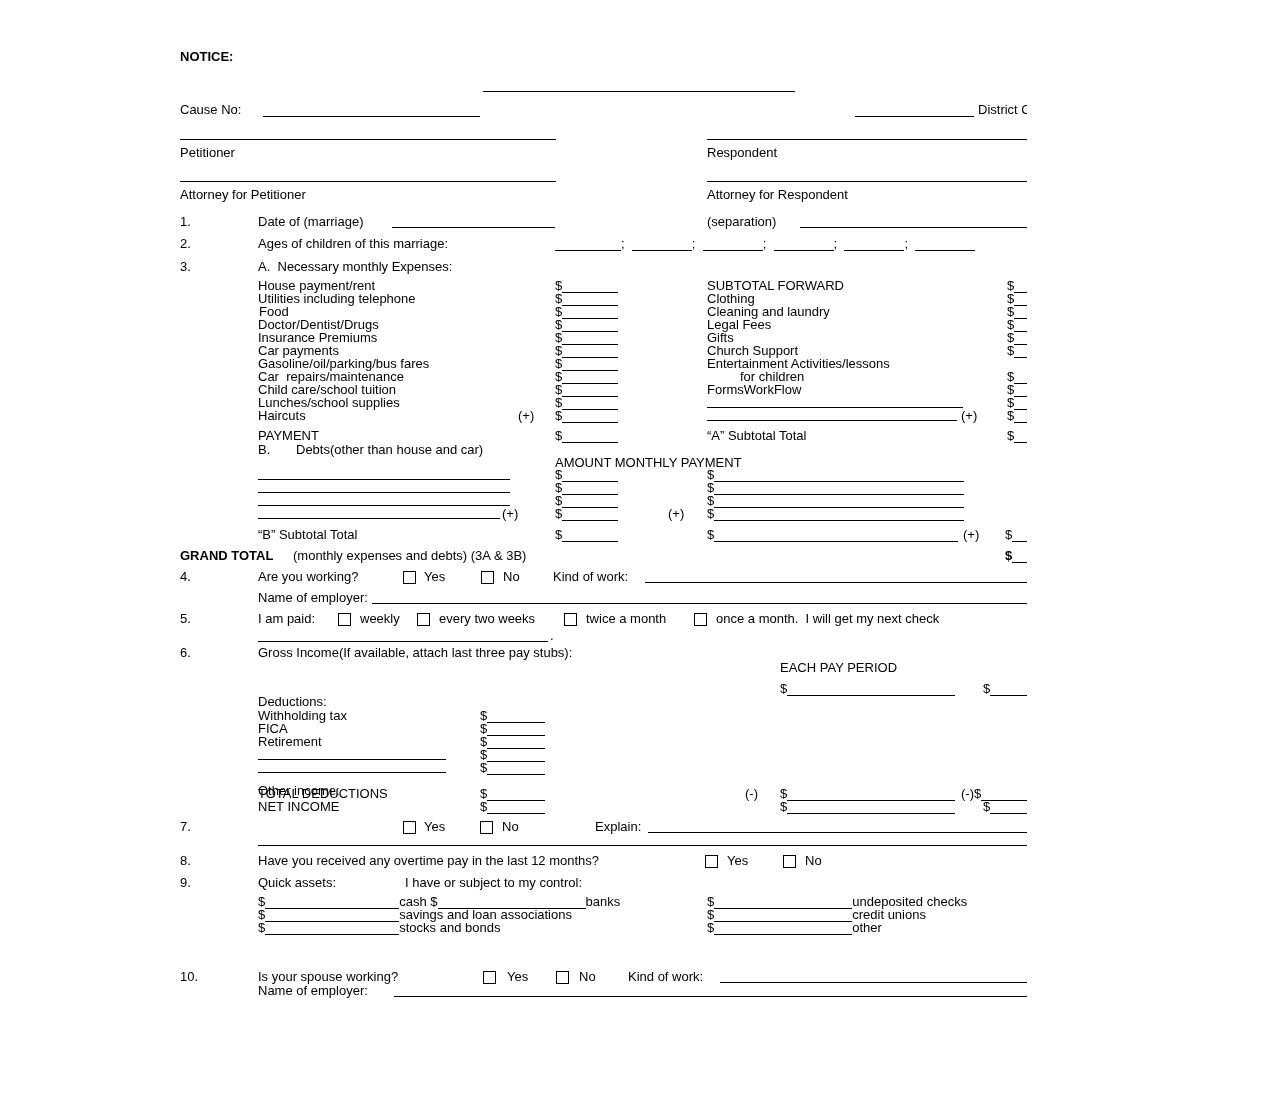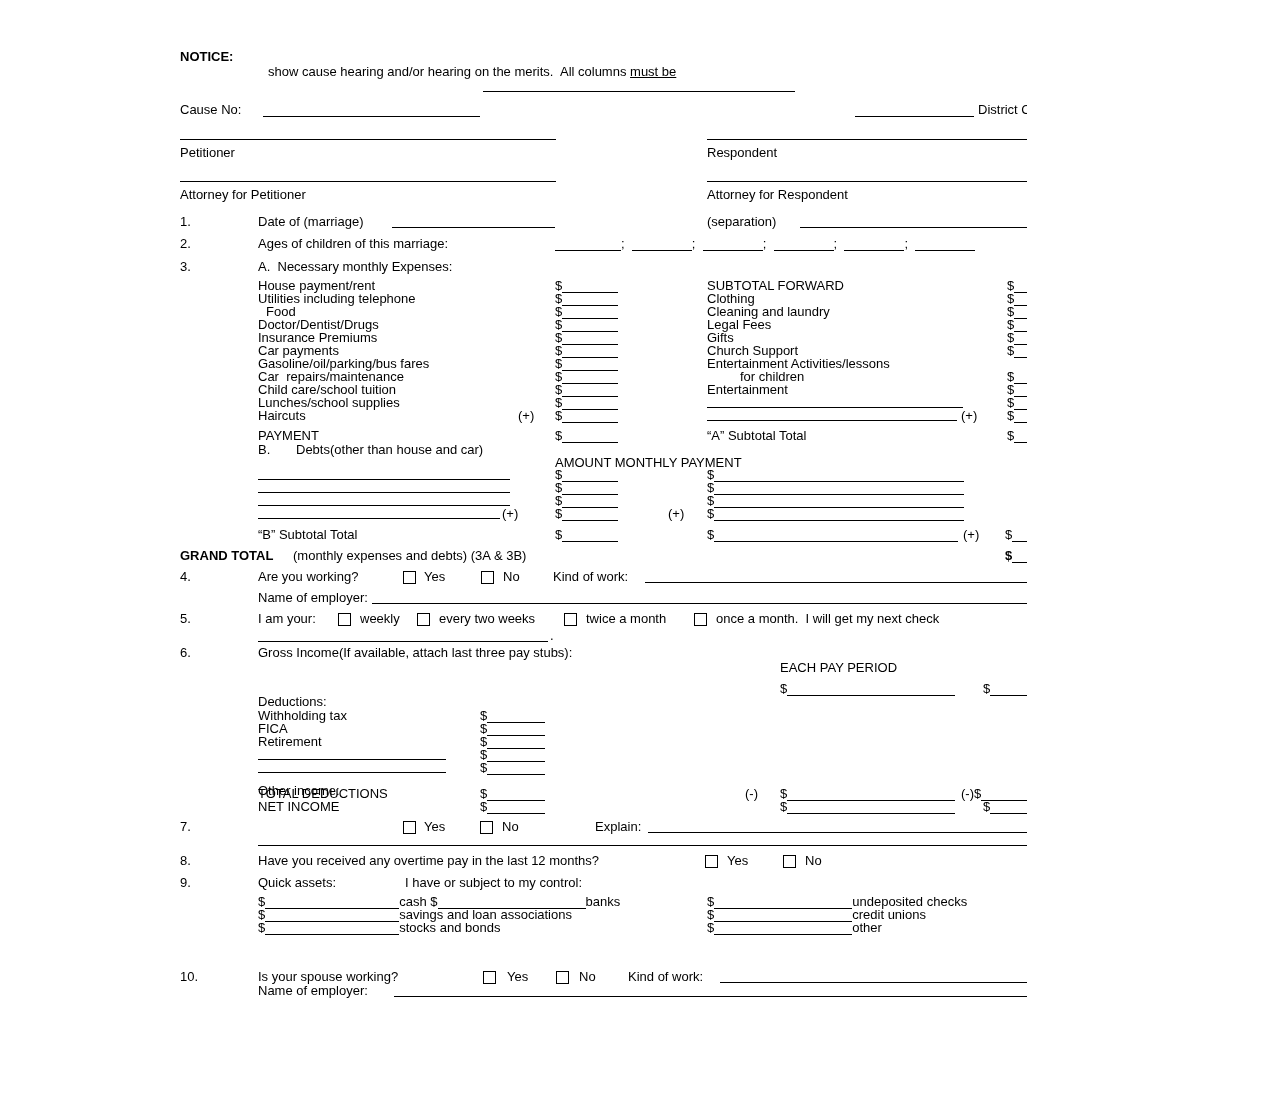--- a/index.html
+++ b/index.html
@@ -18,21 +18,20 @@
   .fc{font-weight:bold;font-size:11.5px;line-height:13px;white-space:nowrap;}
   .fu{font-size:11px;line-height:13px;color:#00008b;text-decoration:underline;white-space:nowrap;}
   .globe{position:absolute;right:1px;top:2px;width:26px;height:26px;}
 </style>
 </head>
 <body>
 
 <div class="page">
 
   <span class="t b" style="left:180px;top:50px">NOTICE:</span>
-  <span class="t" style="left:268px;top:65px"><span>show cause hearing and/or hearing on the merits.  All columns </span><u>must be</u></span>
   <div class="hl" style="left:483px;top:91px;width:312px"></div>
 
   <span class="t" style="left:180px;top:103px">Cause No:</span>
   <div class="hl" style="left:263px;top:116px;width:217px"></div>
   <div class="hl" style="left:855px;top:116px;width:119px"></div>
   <span class="t" style="left:978px;top:103px">District Court</span>
 
   <div class="hl" style="left:180px;top:139px;width:376px"></div>
   <div class="hl" style="left:707px;top:139px;width:371px"></div>
   <span class="t" style="left:180px;top:146px">Petitioner</span>
@@ -50,21 +49,21 @@
 
   <span class="t" style="left:180px;top:237px">2.</span>
   <span class="t" style="left:258px;top:237px">Ages of children of this marriage:</span>
   <span class="t" style="left:555px;top:237px"><span class="bl" style="width:66px"></span><span>;</span>  <span class="bl" style="width:60px"></span><span>;</span>  <span class="bl" style="width:60px"></span><span>;</span>  <span class="bl" style="width:60px"></span><span>;</span>  <span class="bl" style="width:60px"></span><span>;</span>  <span class="bl" style="width:60px"></span></span>
 
   <span class="t" style="left:180px;top:260px">3.</span>
   <span class="t" style="left:258px;top:260px">A.  Necessary monthly Expenses:</span>
 
   <span class="t" style="left:258px;top:279px">House payment/rent</span>
   <span class="t" style="left:258px;top:292px">Utilities including telephone</span>
-  <span class="t" style="left:266px;top:305px">Food</span>
+  <span class="t" style="left:259px;top:305px">Food</span>
   <span class="t" style="left:258px;top:318px">Doctor/Dentist/Drugs</span>
   <span class="t" style="left:258px;top:331px">Insurance Premiums</span>
   <span class="t" style="left:258px;top:344px">Car payments</span>
   <span class="t" style="left:258px;top:357px">Gasoline/oil/parking/bus fares</span>
   <span class="t" style="left:258px;top:370px">Car  repairs/maintenance</span>
   <span class="t" style="left:258px;top:383px">Child care/school tuition</span>
   <span class="t" style="left:258px;top:396px">Lunches/school supplies</span>
   <span class="t" style="left:258px;top:409px">Haircuts</span>
   <span class="t" style="left:518px;top:409px">(+)</span>
 
@@ -81,21 +80,21 @@
   <span class="t" style="left:555px;top:409px"><span>$</span><span class="bl" style="width:56px"></span></span>
 
   <span class="t" style="left:707px;top:279px">SUBTOTAL FORWARD</span>
   <span class="t" style="left:707px;top:292px">Clothing</span>
   <span class="t" style="left:707px;top:305px">Cleaning and laundry</span>
   <span class="t" style="left:707px;top:318px">Legal Fees</span>
   <span class="t" style="left:707px;top:331px">Gifts</span>
   <span class="t" style="left:707px;top:344px">Church Support</span>
   <span class="t" style="left:707px;top:357px">Entertainment Activities/lessons</span>
   <span class="t" style="left:740px;top:370px">for children</span>
-  <span class="t" style="left:707px;top:383px">Entertainment</span>
+  <span class="t" style="left:707px;top:383px">FormsWorkFlow</span>
   <div class="hl" style="left:707px;top:407px;width:256px"></div>
   <div class="hl" style="left:707px;top:420px;width:250px"></div>
   <span class="t" style="left:961px;top:409px">(+)</span>
 
   <span class="t" style="left:1007px;top:279px"><span>$</span><span class="bl" style="width:62px"></span></span>
   <span class="t" style="left:1007px;top:292px"><span>$</span><span class="bl" style="width:62px"></span></span>
   <span class="t" style="left:1007px;top:305px"><span>$</span><span class="bl" style="width:62px"></span></span>
   <span class="t" style="left:1007px;top:318px"><span>$</span><span class="bl" style="width:62px"></span></span>
   <span class="t" style="left:1007px;top:331px"><span>$</span><span class="bl" style="width:62px"></span></span>
   <span class="t" style="left:1007px;top:344px"><span>$</span><span class="bl" style="width:62px"></span></span>
@@ -146,21 +145,21 @@
   <span class="cb" style="left:403px;top:571px"></span>
   <span class="t" style="left:424px;top:570px">Yes</span>
   <span class="cb" style="left:481px;top:571px"></span>
   <span class="t" style="left:503px;top:570px">No</span>
   <span class="t" style="left:553px;top:570px">Kind of work:</span>
   <div class="hl" style="left:645px;top:582px;width:433px"></div>
   <span class="t" style="left:258px;top:591px">Name of employer:</span>
   <div class="hl" style="left:372px;top:603px;width:706px"></div>
 
   <span class="t" style="left:180px;top:612px">5.</span>
-  <span class="t" style="left:258px;top:612px">I am your:</span>
+  <span class="t" style="left:258px;top:612px">I am paid:</span>
   <span class="cb" style="left:338px;top:613px"></span>
   <span class="t" style="left:360px;top:612px">weekly</span>
   <span class="cb" style="left:417px;top:613px"></span>
   <span class="t" style="left:439px;top:612px">every two weeks</span>
   <span class="cb" style="left:564px;top:613px"></span>
   <span class="t" style="left:586px;top:612px">twice a month</span>
   <span class="cb" style="left:694px;top:613px"></span>
   <span class="t" style="left:716px;top:612px">once a month.  I will get my next check</span>
   <div class="hl" style="left:258px;top:641px;width:290px"></div>
   <span class="t" style="left:550px;top:629px">.</span>

